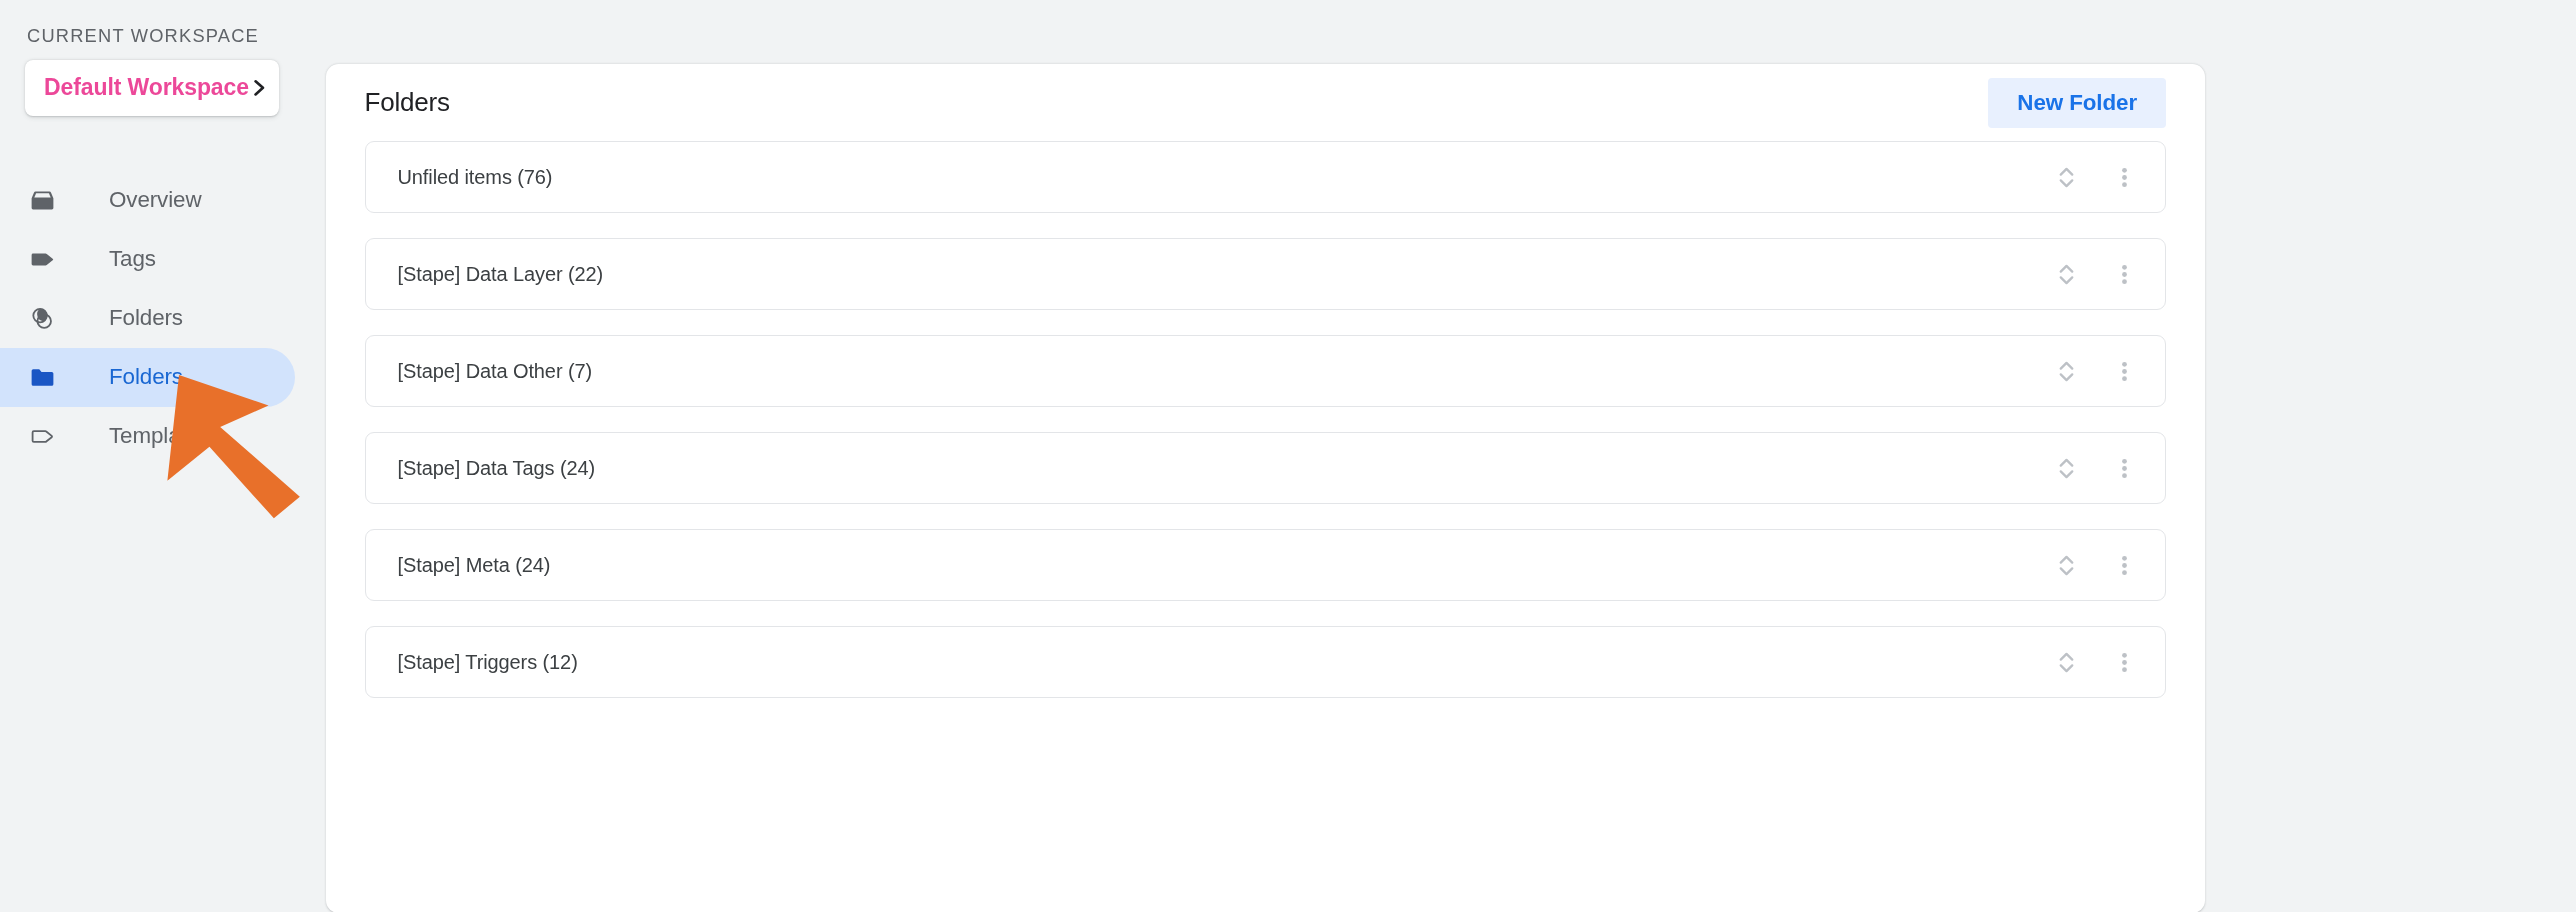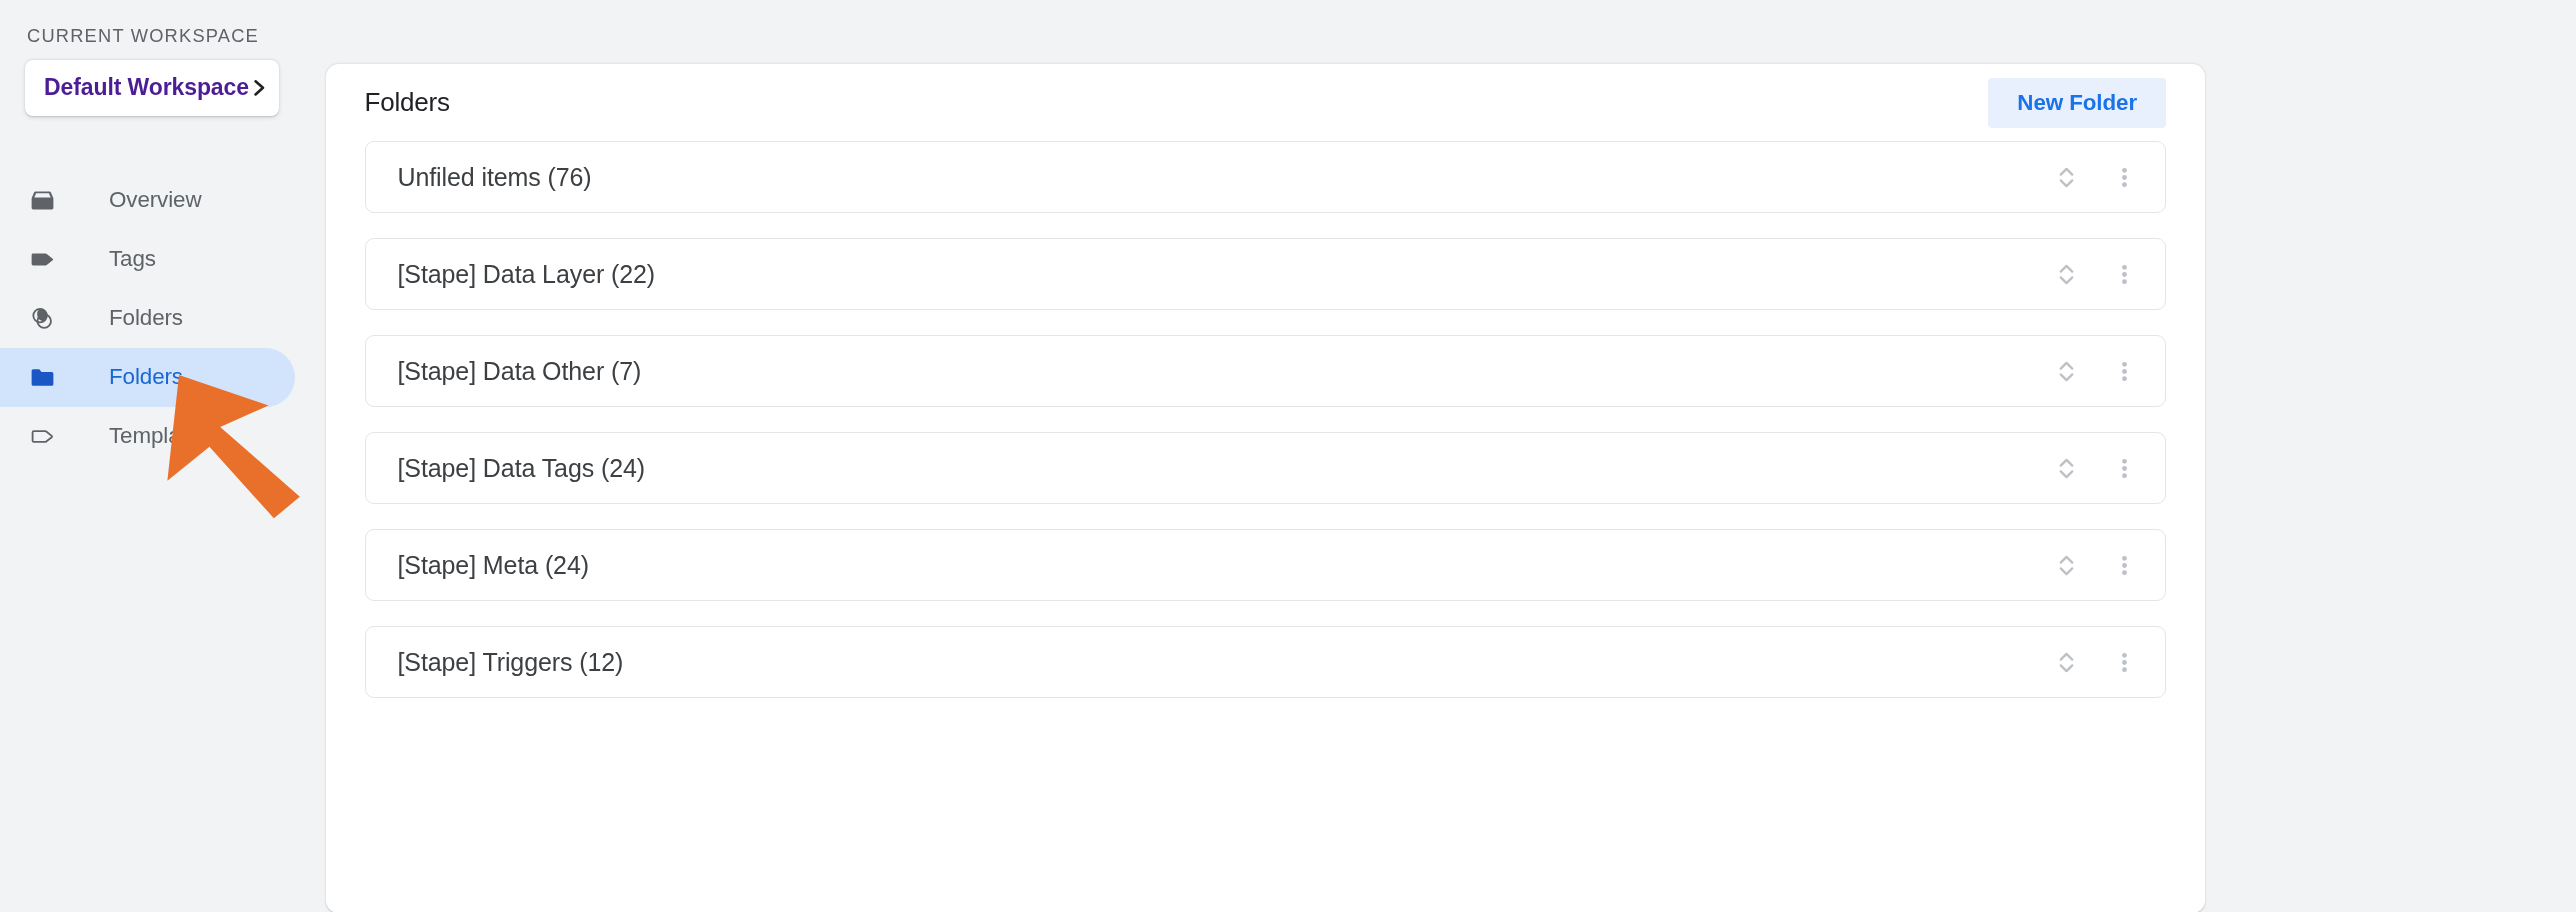--- a/index.html
+++ b/index.html
@@ -53,21 +53,21 @@
     box-shadow: 0 0.9px 1.8px rgba(60,64,67,.22), 0 1.3px 5.4px rgba(60,64,67,.10);
     display: flex;
     align-items: center;
     justify-content: space-between;
     padding: 0 16px 0 19px;
     cursor: pointer;
   }
 
   .ws-name {
     font-size: 23px;
-    color: #4c1d95;
+    color: #ec4899;
     font-weight: 700;
     letter-spacing: -0.1px;
     white-space: nowrap;
   }
 
   .ws-chevron {
     width: 19.7px;
     height: 19.7px;
     flex: 0 0 auto;
   }
@@ -171,21 +171,21 @@
     border-radius: 9px;
     display: flex;
     align-items: center;
     justify-content: space-between;
     padding: 0 23px 0 32px;
     cursor: pointer;
     flex: 0 0 72px;
   }
 
   .folder-name {
-    font-size: 25px;
+    font-size: 20px;
     color: #3c4043;
     letter-spacing: -0.1px;
     white-space: nowrap;
   }
 
   .row-actions {
     display: flex;
     align-items: center;
     gap: 21.5px;
   }

